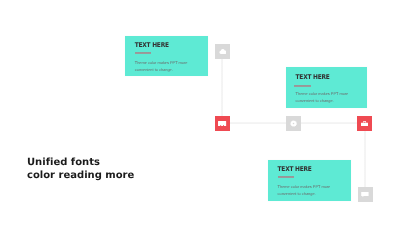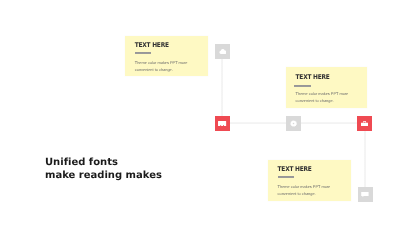--- a/index.html
+++ b/index.html
@@ -4,29 +4,29 @@
 <style>
   html,body{margin:0;padding:0;}
   body{width:400px;height:225px;background:#ffffff;overflow:hidden;
        font-family:"DejaVu Sans", sans-serif;
        -webkit-font-smoothing:antialiased;
        text-rendering:geometricPrecision;}
   .slide{position:relative;width:400px;height:225px;overflow:hidden;will-change:transform;transform:translateZ(0);}
 
   
   .headline{position:absolute;left:27px;top:155.5px;font-family:"DejaVu Sans",sans-serif;
-            font-size:10px;font-weight:bold;line-height:13.8px;color:#1b1b1b;white-space:nowrap;font-variant-ligatures:none;margin-left:18px;}
+            font-size:10px;font-weight:bold;line-height:13.8px;color:#1b1b1b;white-space:nowrap;font-variant-ligatures:none;}
 
   
   .line{position:absolute;}
   .line.h{background:linear-gradient(to bottom,#fafafa 0%,#eeeeee 60%,#fbfbfb 100%);}
   .line.v{background:linear-gradient(to right,#fafafa 0%,#eeeeee 55%,#fbfbfb 100%);}
 
   
-  .card{position:absolute;background:#fef9c3;box-shadow:0 0 0.8px 0.2px rgba(246,246,246,0.75);}
+  .card{position:absolute;background:#5eead4;box-shadow:0 0 0.8px 0.2px rgba(246,246,246,0.75);}
   .card .ttl{position:absolute;left:9.6px;top:5.2px;
              font-family:"DejaVu Sans Condensed","DejaVu Sans",sans-serif;
              font-size:6.5px;font-weight:bold;color:#333333;
              letter-spacing:-0.22px;white-space:nowrap;}
   .card .rule{position:absolute;left:9.5px;top:16px;height:2px;width:16.2px;
               background:linear-gradient(to bottom,#b9b9b9 0%,#6f6f6f 55%,#d2d2d2 100%);}
   .card .body{position:absolute;left:9.6px;top:22.6px;width:54px;
               font-family:"Liberation Sans",sans-serif;
               font-size:3.9px;color:#6b6b6b;line-height:7.2px;}
 
@@ -41,21 +41,21 @@
   .ico-case{width:7.2px;height:5.2px;}
   .ico-chat{width:7.8px;height:5.6px;}
 </style>
 </head>
 <body>
 
 <div class="slide">
 
   <div class="headline">
     <div>Unified fonts</div>
-    <div>make reading makes</div>
+    <div>color reading more</div>
   </div>
 
   <div class="line v" style="left:220.8px;top:59px;width:2px;height:57px;"></div>
   <div class="line h" style="left:230px;top:122.2px;width:56px;height:2px;"></div>
   <div class="line h" style="left:301px;top:122.2px;width:56px;height:2px;"></div>
   <div class="line v" style="left:364.3px;top:131px;width:2px;height:56px;"></div>
 
   <div class="card" style="left:125.2px;top:36.2px;width:82.8px;height:40px;">
     <div class="ttl">TEXT HERE</div>
     <div class="rule"></div>

